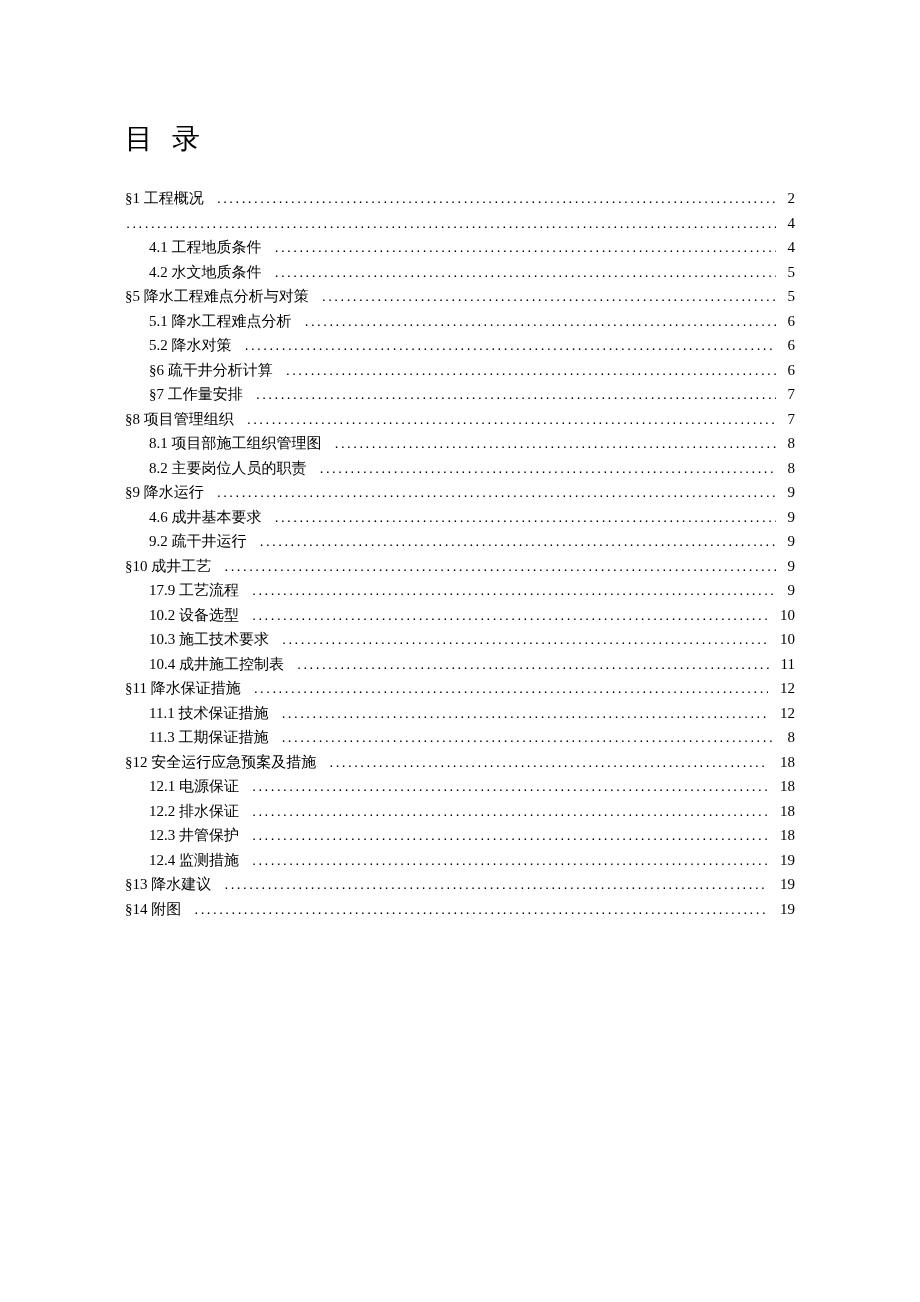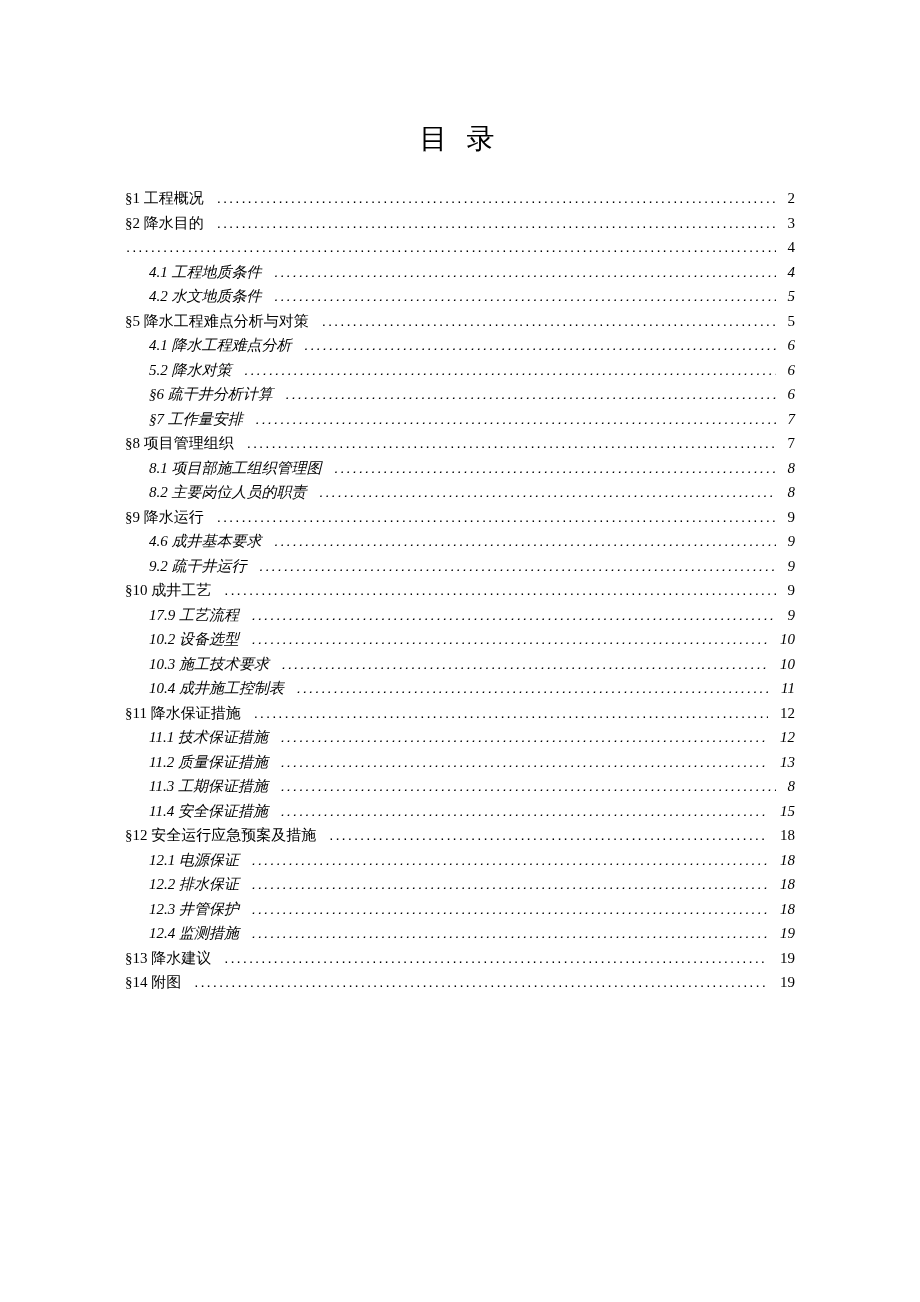--- a/index.html
+++ b/index.html
@@ -9,40 +9,38 @@
     }
     body {
       width: 920px;
       height: 1302px;
       background: #ffffff;
       font-family: "SimSun", "宋体", serif;
       color: #000000;
       padding: 120px 125px 0 125px;
     }
     .title {
-      text-align: center;
       font-size: 28px;
       font-family: "SimSun", "宋体", serif;
       margin-bottom: 28px;
       letter-spacing: 6px;
     }
     .toc-entry {
       display: flex;
       align-items: baseline;
       font-size: 15px;
       line-height: 24.5px;
       white-space: nowrap;
       gap: 12px;
     }
     .toc-entry.level-1 {
       padding-left: 0;
     }
     .toc-entry.level-2 {
       padding-left: 24px;
-      font-style: italic;
     }
     .toc-label {
       flex-shrink: 0;
     }
     .toc-dots {
       flex: 1;
       overflow: hidden;
       letter-spacing: 2px;
       color: #000000;
       padding: 0 1px;
@@ -60,45 +58,40 @@
 
 <div class="title">目 录</div>
 
 <div id="toc-container">
     <div class="toc-entry level-1">
       <span class="toc-label">§1 工程概况</span>
       <span class="toc-dots"></span>
       <span class="toc-page">2</span>
     </div>
     <div class="toc-entry level-1">
-      <span class="toc-label">§2 降水目的</span>
-      <span class="toc-dots"></span>
-      <span class="toc-page">3</span>
-    </div>
-    <div class="toc-entry level-1">
       <span class="toc-dots"></span>
       <span class="toc-page">4</span>
     </div>
     <div class="toc-entry level-2">
       <span class="toc-label">4.1 工程地质条件 </span>
       <span class="toc-dots"></span>
       <span class="toc-page">4</span>
     </div>
     <div class="toc-entry level-2">
       <span class="toc-label">4.2 水文地质条件 </span>
       <span class="toc-dots"></span>
       <span class="toc-page">5</span>
     </div>
     <div class="toc-entry level-1">
       <span class="toc-label">§5 降水工程难点分析与对策</span>
       <span class="toc-dots"></span>
       <span class="toc-page">5</span>
     </div>
     <div class="toc-entry level-2">
-      <span class="toc-label">4.1 降水工程难点分析</span>
+      <span class="toc-label">5.1 降水工程难点分析</span>
       <span class="toc-dots"></span>
       <span class="toc-page">6</span>
     </div>
     <div class="toc-entry level-2">
       <span class="toc-label">5.2 降水对策 </span>
       <span class="toc-dots"></span>
       <span class="toc-page">6</span>
     </div>
     <div class="toc-entry level-2">
       <span class="toc-label">§6 疏干井分析计算</span>
@@ -169,33 +162,23 @@
       <span class="toc-label">§11 降水保证措施</span>
       <span class="toc-dots"></span>
       <span class="toc-page">12</span>
     </div>
     <div class="toc-entry level-2">
       <span class="toc-label">11.1 技术保证措施 </span>
       <span class="toc-dots"></span>
       <span class="toc-page">12</span>
     </div>
     <div class="toc-entry level-2">
-      <span class="toc-label">11.2 质量保证措施 </span>
-      <span class="toc-dots"></span>
-      <span class="toc-page">13</span>
-    </div>
-    <div class="toc-entry level-2">
       <span class="toc-label">11.3 工期保证措施 </span>
       <span class="toc-dots"></span>
       <span class="toc-page">8</span>
-    </div>
-    <div class="toc-entry level-2">
-      <span class="toc-label">11.4 安全保证措施 </span>
-      <span class="toc-dots"></span>
-      <span class="toc-page">15</span>
     </div>
     <div class="toc-entry level-1">
       <span class="toc-label">§12 安全运行应急预案及措施</span>
       <span class="toc-dots"></span>
       <span class="toc-page">18</span>
     </div>
     <div class="toc-entry level-2">
       <span class="toc-label">12.1 电源保证 </span>
       <span class="toc-dots"></span>
       <span class="toc-page">18</span>

